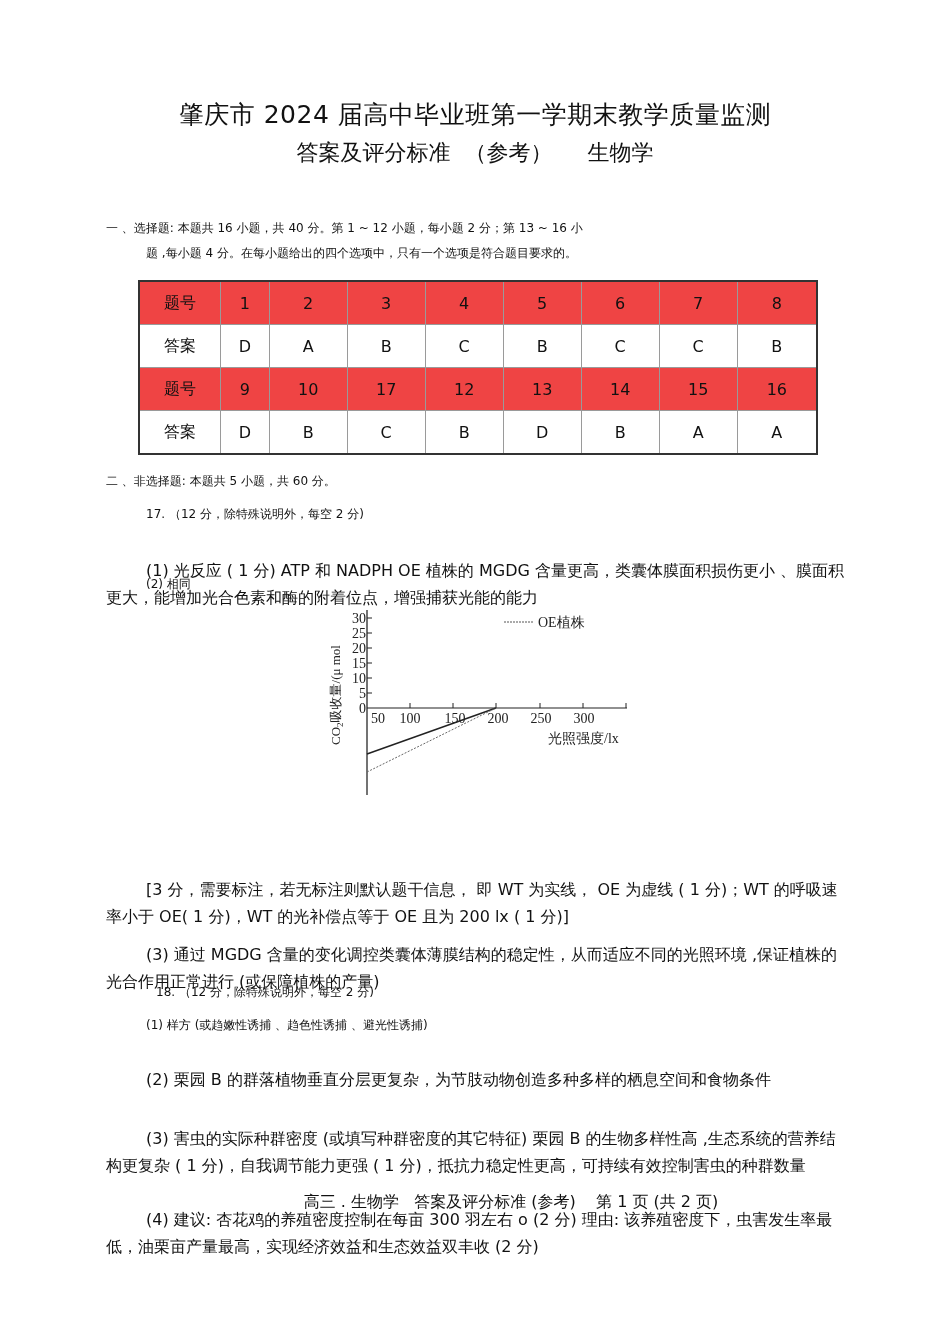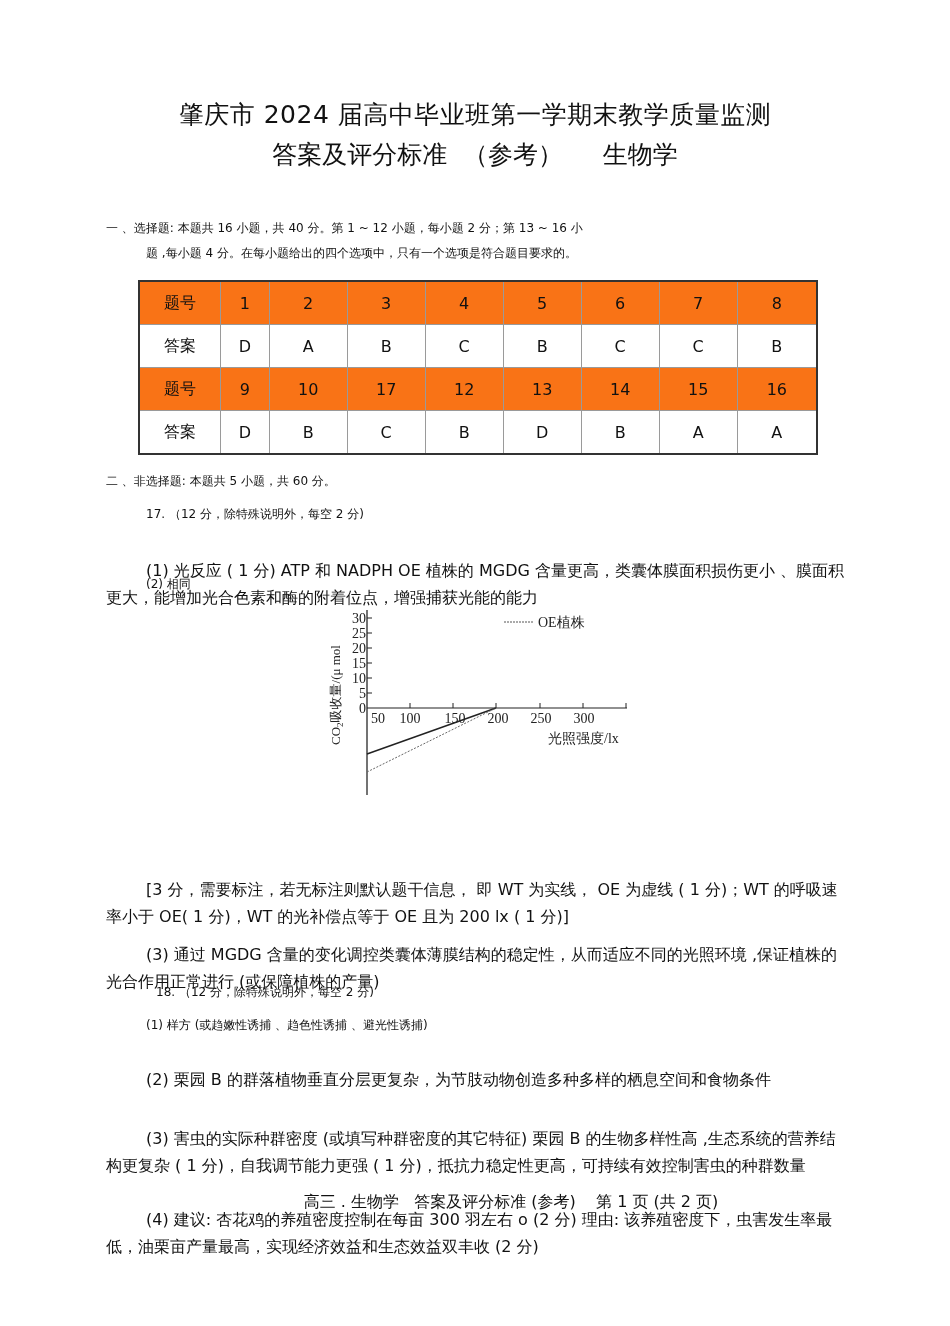--- a/index.html
+++ b/index.html
@@ -1,28 +1,28 @@
 <!DOCTYPE html>
 <html><head>
 <meta charset="utf-8">
 <style>
   html, body { margin: 0; padding: 0; background: #ffffff; }
   body { width: 950px; height: 1326px; position: relative; overflow: hidden;
          font-family: "DejaVu Sans", "Liberation Sans", sans-serif; color: #111; }
   .title1 { position: absolute; left: 0; width: 950px; top: 98px; text-align: center;
             font-size: 25px; letter-spacing: 0.5px; }
   .title2 { position: absolute; left: 0; width: 950px; top: 138px; text-align: center;
-            font-size: 25px; white-space: pre; }
+            font-size: 22px; white-space: pre; }
   .p { position: absolute; font-size: 12px; line-height: 24px; white-space: pre; }
   .wrap { position: absolute; font-size: 16px; line-height: 27px; left: 106px; width: 744px; margin-top: 20px; }
   .ind { text-indent: 40px; }
   table.ans { position: absolute; left: 138px; top: 280px; width: 680px; border-collapse: collapse;
               font-size: 16px; }
   table.ans td { border: 1px solid #9a9a9a; text-align: center; height: 42px; padding: 0; }
-  table.ans tr.hd td { background: #f97316; }
+  table.ans tr.hd td { background: #ef4444; }
   table.ans { border: 2px solid #333; }
   table.ans td.lab { width: 80px; }
   .chart { position: absolute; left: 320px; top: 604px; }
   .footer { position: absolute; top: 1192px; left: 0; width: 950px; text-align: center;
             font-size: 16px; white-space: pre; padding-left: 36px; }
 </style>
 </head>
 <body>
 
 <div class="title1">肇庆市 2024 届高中毕业班第一学期末教学质量监测</div>

